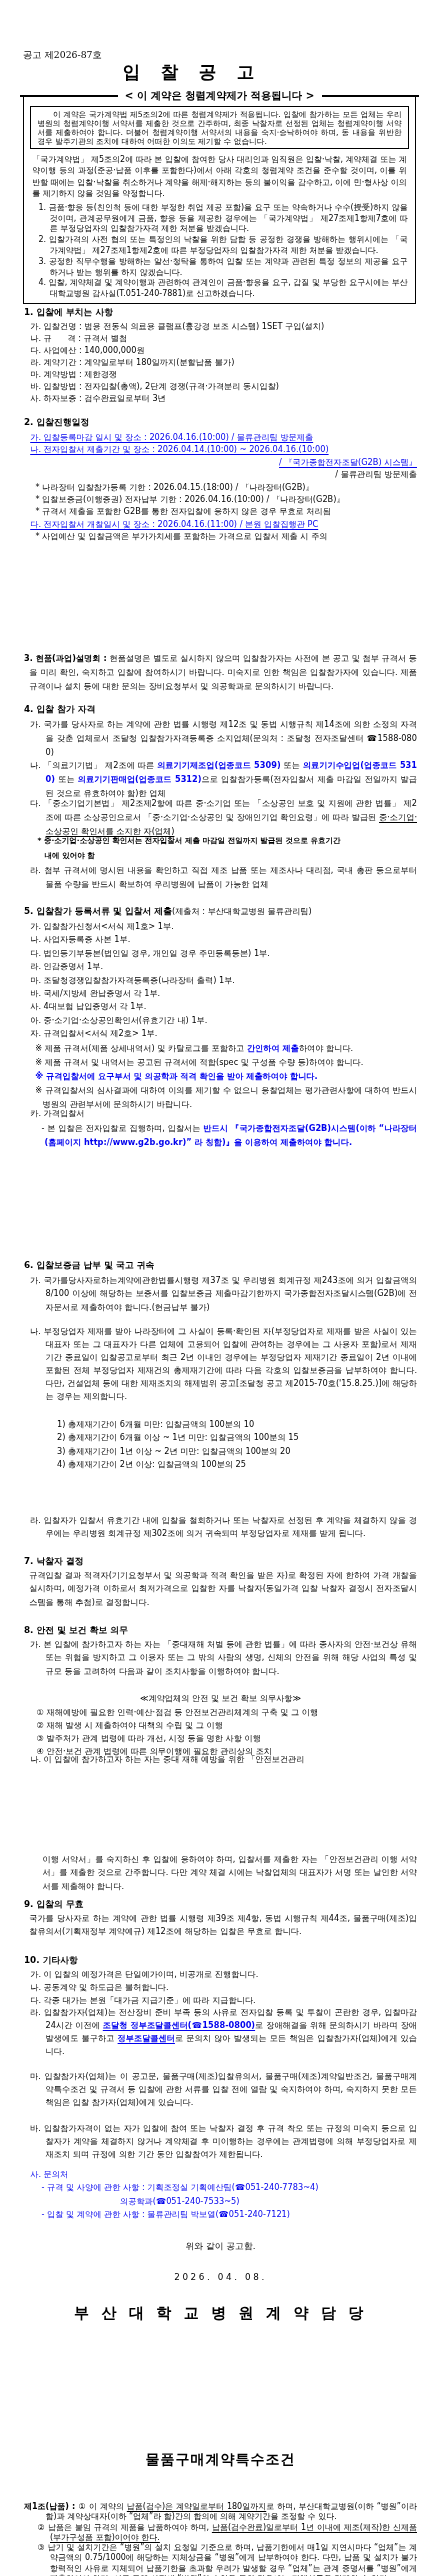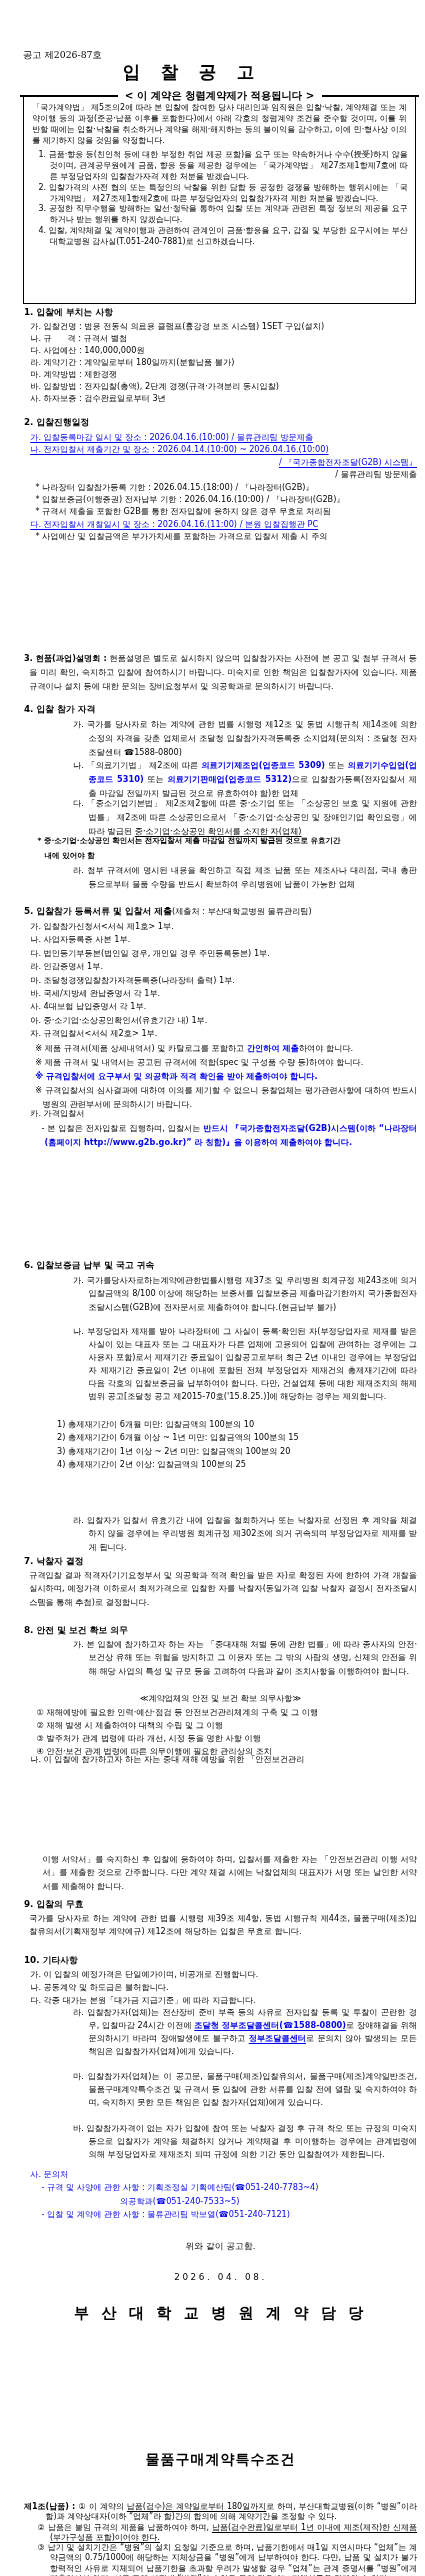--- a/index.html
+++ b/index.html
@@ -34,21 +34,21 @@
   .pledge-list { margin:3.6px 7.2px 0 14.4px; font-size:8px; line-height:10.8px; }
   .pledge-list p { padding-left:11.3px; text-indent:-11.3px; }
 
   .h1 { font-size:8.8px; font-weight:bold; }
   .lh23 p { line-height:12px; }
   .lh24 p { line-height:12.4px; }
   .lh25 p { line-height:13px; }
   .lh26 p { line-height:13.4px; }
   .lh27 p { line-height:14px; }
   .ind12 { padding-left:6.2px; }
-  .hang { padding-left:21.6px; text-indent:-15.5px;margin-left:43px; }
+  .hang { padding-left:21.6px; text-indent:-15.5px; }
   .star { padding-left:15.5px; text-indent:-4.1px; }
   .xmark { padding-left:18.5px; text-indent:-7.2px; }
 
   .s4-note p { font-size:7.5px; font-weight:bold; line-height:15px; padding-left:17.5px; text-indent:-4.1px; }
   .dash-item { padding-left:20.6px; text-indent:-3.1px; }
   .subnum { padding-left:33px; }
   .circ { padding-left:26px; text-indent:-13.4px; }
   .contact p { line-height:13.4px; }
 
   .close-line { font-size:8.8px; }
@@ -66,20 +66,21 @@
 
 <div class="page">
 
   <p class="notice-no">공고 제2026-87호</p>
   <p class="doc-title">입 찰 공 고</p>
 
   <div class="fieldbox">
     <div class="legend-row">
       <span class="legend-text">&lt; 이 계약은 청렴계약제가 적용됩니다 &gt;</span>
     </div>
+    <p class="inner-box j">이 계약은 국가계약법 제5조의2에 따른 청렴계약제가 적용됩니다. 입찰에 참가하는 모든 업체는 우리병원의 청렴계약이행 서약서를 제출한 것으로 간주하며, 최종 낙찰자로 선정된 업체는 청렴계약이행 서약서를 제출하여야 합니다. 더불어 청렴계약이행 서약서의 내용을 숙지·승낙하여야 하며, 동 내용을 위반한 경우 발주기관의 조치에 대하여 어떠한 이의도 제기할 수 없습니다.</p>
     <p class="pledge-intro j">「국가계약법」 제5조의2에 따라 본 입찰에 참여한 당사 대리인과 임직원은 입찰·낙찰, 계약체결 또는 계약이행 등의 과정(준공·납품 이후를 포함한다)에서 아래 각호의 청렴계약 조건을 준수할 것이며, 이를 위반할 때에는 입찰·낙찰을 취소하거나 계약을 해제·해지하는 등의 불이익을 감수하고, 이에 민·형사상 이의를 제기하지 않을 것임을 약정합니다.</p>
     <div class="pledge-list j">
       <p>1. 금품·향응 등(친인척 등에 대한 부정한 취업 제공 포함)을 요구 또는 약속하거나 수수(授受)하지 않을 것이며, 관계공무원에게 금품, 향응 등을 제공한 경우에는 「국가계약법」 제27조제1항제7호에 따른 부정당업자의 입찰참가자격 제한 처분을 받겠습니다.</p>
       <p>2. 입찰가격의 사전 협의 또는 특정인의 낙찰을 위한 담합 등 공정한 경쟁을 방해하는 행위시에는 「국가계약법」 제27조제1항제2호에 따른 부정당업자의 입찰참가자격 제한 처분을 받겠습니다.</p>
       <p>3. 공정한 직무수행을 방해하는 알선·청탁을 통하여 입찰 또는 계약과 관련된 특정 정보의 제공을 요구하거나 받는 행위를 하지 않겠습니다.</p>
       <p>4. 입찰, 계약체결 및 계약이행과 관련하여 관계인이 금품·향응을 요구, 갑질 및 부당한 요구시에는 부산대학교병원 감사실(T.051-240-7881)로 신고하겠습니다.</p>
     </div>
   </div>
 
   <div class="abs" style="top:307px">

